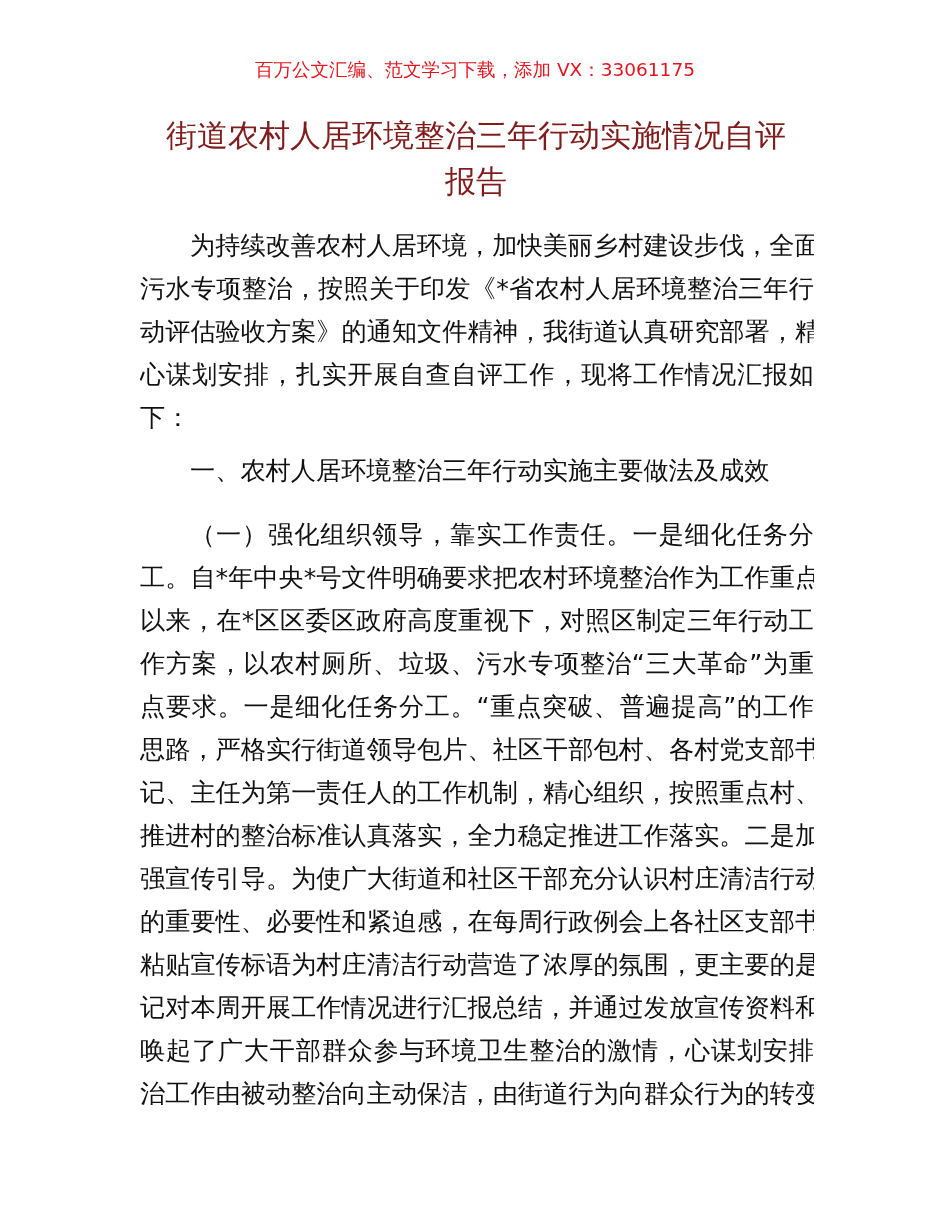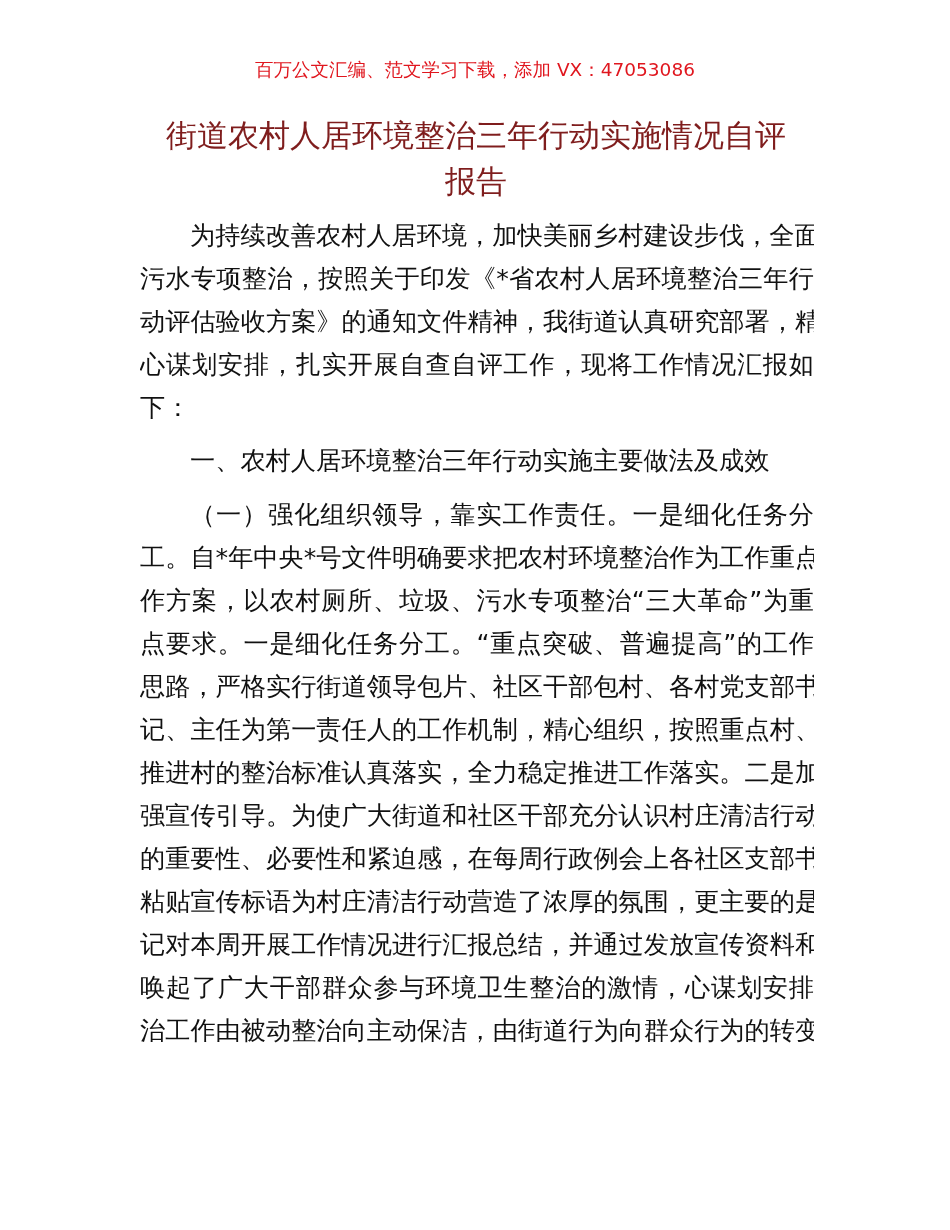--- a/index.html
+++ b/index.html
@@ -56,37 +56,37 @@
     line-height: 43px;
     font-size: 25.2px;
     white-space: nowrap;
     text-align: justify;
     text-align-last: justify;
     overflow: hidden;
   }
   .line.last {
     text-align-last: left;
   }
-  .indent { padding-left: 50px; }
+  .indent { padding-left: 50px; margin-top: 10px; }
   .heading-gap { height: 10px; }
   .heading {
     height: 43px;
     line-height: 43px;
     font-size: 25.2px;
     padding-left: 50px;
     white-space: nowrap;
   }
   .after-heading-gap { height: 11px; }
 </style>
 </head>
 <body>
 
 <div class="page">
 
-  <div class="watermark">百万公文汇编、范文学习下载，添加 VX：47053086</div>
+  <div class="watermark">百万公文汇编、范文学习下载，添加 VX：33061175</div>
 
   <div class="title">
     <span>街道农村人居环境整治三年行动实施情况自评</span>
     <span>报告</span>
   </div>
 
   <div class="body">
 
     <div>
       <div class="line indent">为持续改善农村人居环境，加快美丽乡村建设步伐，全面</div>
@@ -98,20 +98,21 @@
 
     <div class="heading-gap"></div>
 
     <div class="heading">一、农村人居环境整治三年行动实施主要做法及成效</div>
 
     <div class="after-heading-gap"></div>
 
     <div>
       <div class="line indent">（一）强化组织领导，靠实工作责任。一是细化任务分</div>
       <div class="line">工。自*年中央*号文件明确要求把农村环境整治作为工作重点</div>
+      <div class="line">以来，在*区区委区政府高度重视下，对照区制定三年行动工</div>
       <div class="line">作方案，以农村厕所、垃圾、污水专项整治“三大革命”为重</div>
       <div class="line">点要求。一是细化任务分工。“重点突破、普遍提高”的工作</div>
       <div class="line">思路，严格实行街道领导包片、社区干部包村、各村党支部书</div>
       <div class="line">记、主任为第一责任人的工作机制，精心组织，按照重点村、</div>
       <div class="line">推进村的整治标准认真落实，全力稳定推进工作落实。二是加</div>
       <div class="line">强宣传引导。为使广大街道和社区干部充分认识村庄清洁行动</div>
       <div class="line">的重要性、必要性和紧迫感，在每周行政例会上各社区支部书</div>
       <div class="line">粘贴宣传标语为村庄清洁行动营造了浓厚的氛围，更主要的是</div>
       <div class="line">记对本周开展工作情况进行汇报总结，并通过发放宣传资料和</div>
       <div class="line">唤起了广大干部群众参与环境卫生整治的激情，心谋划安排</div>

